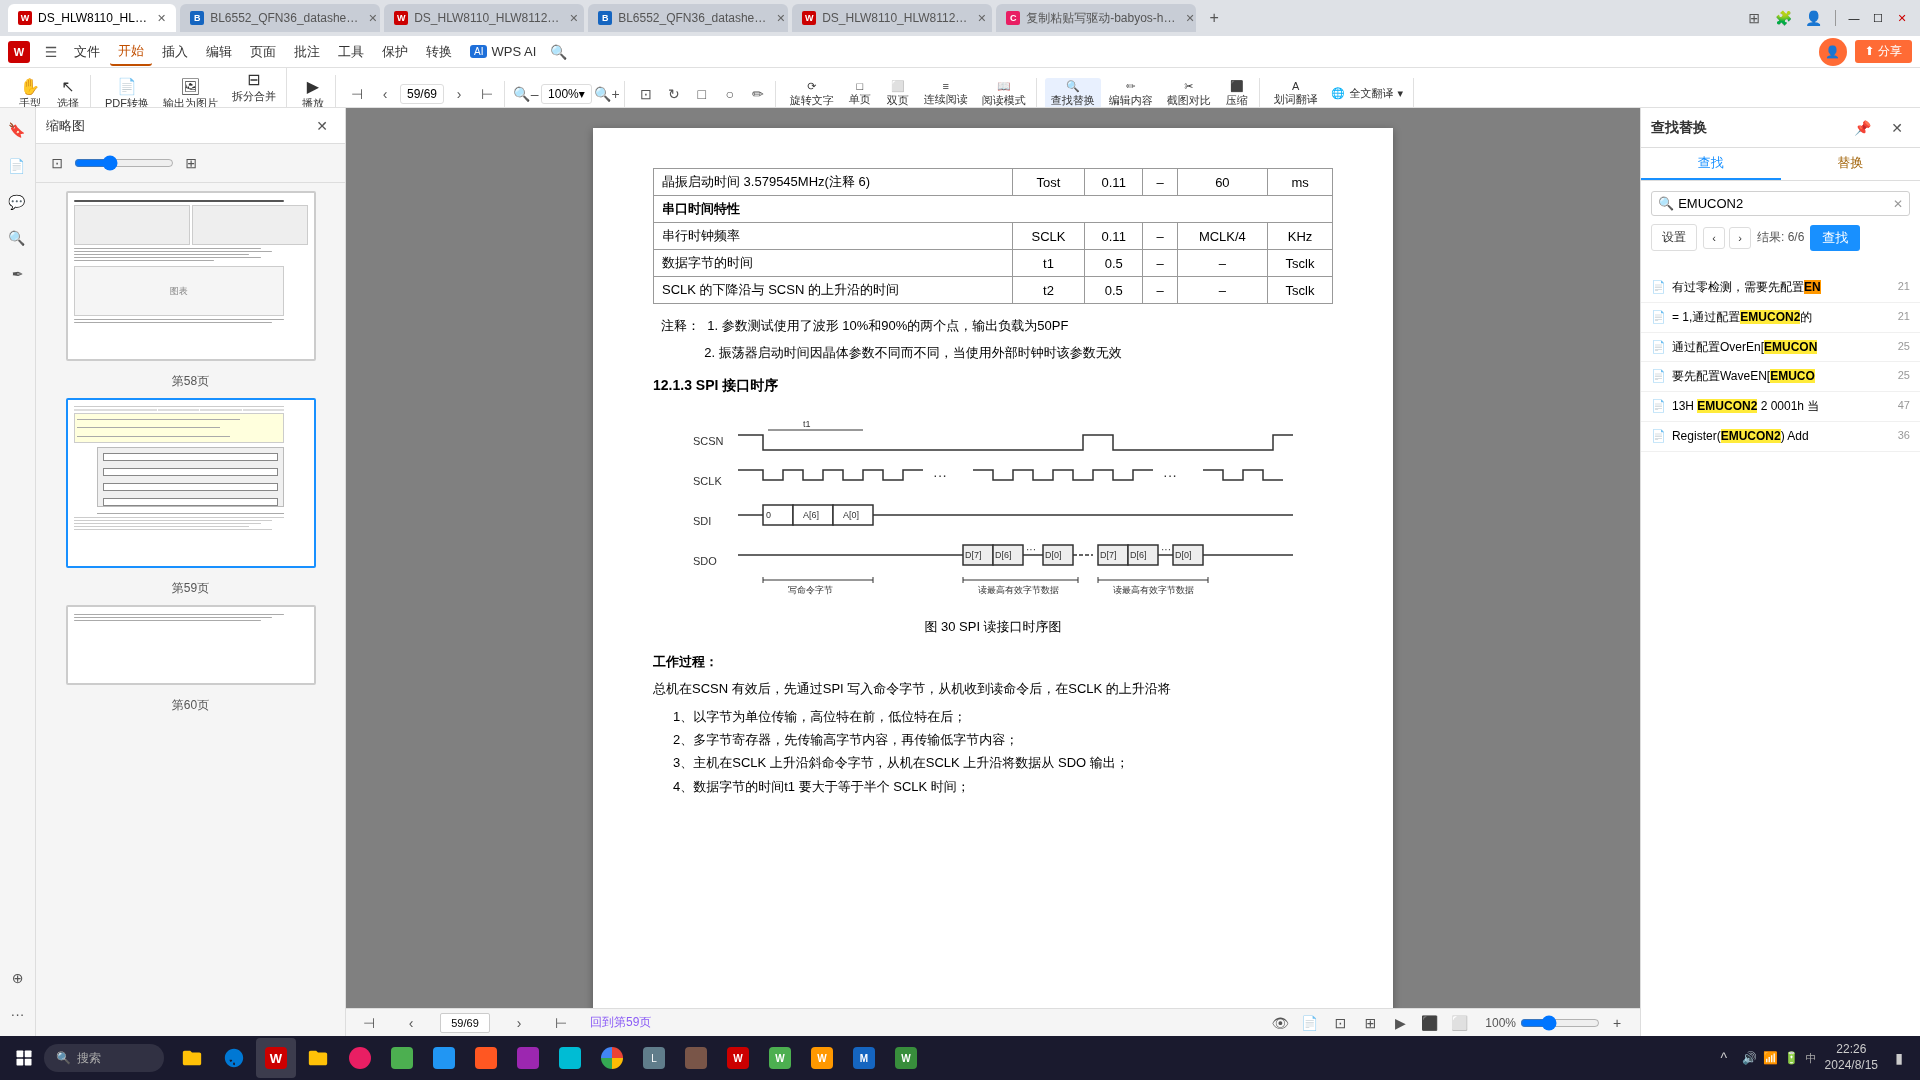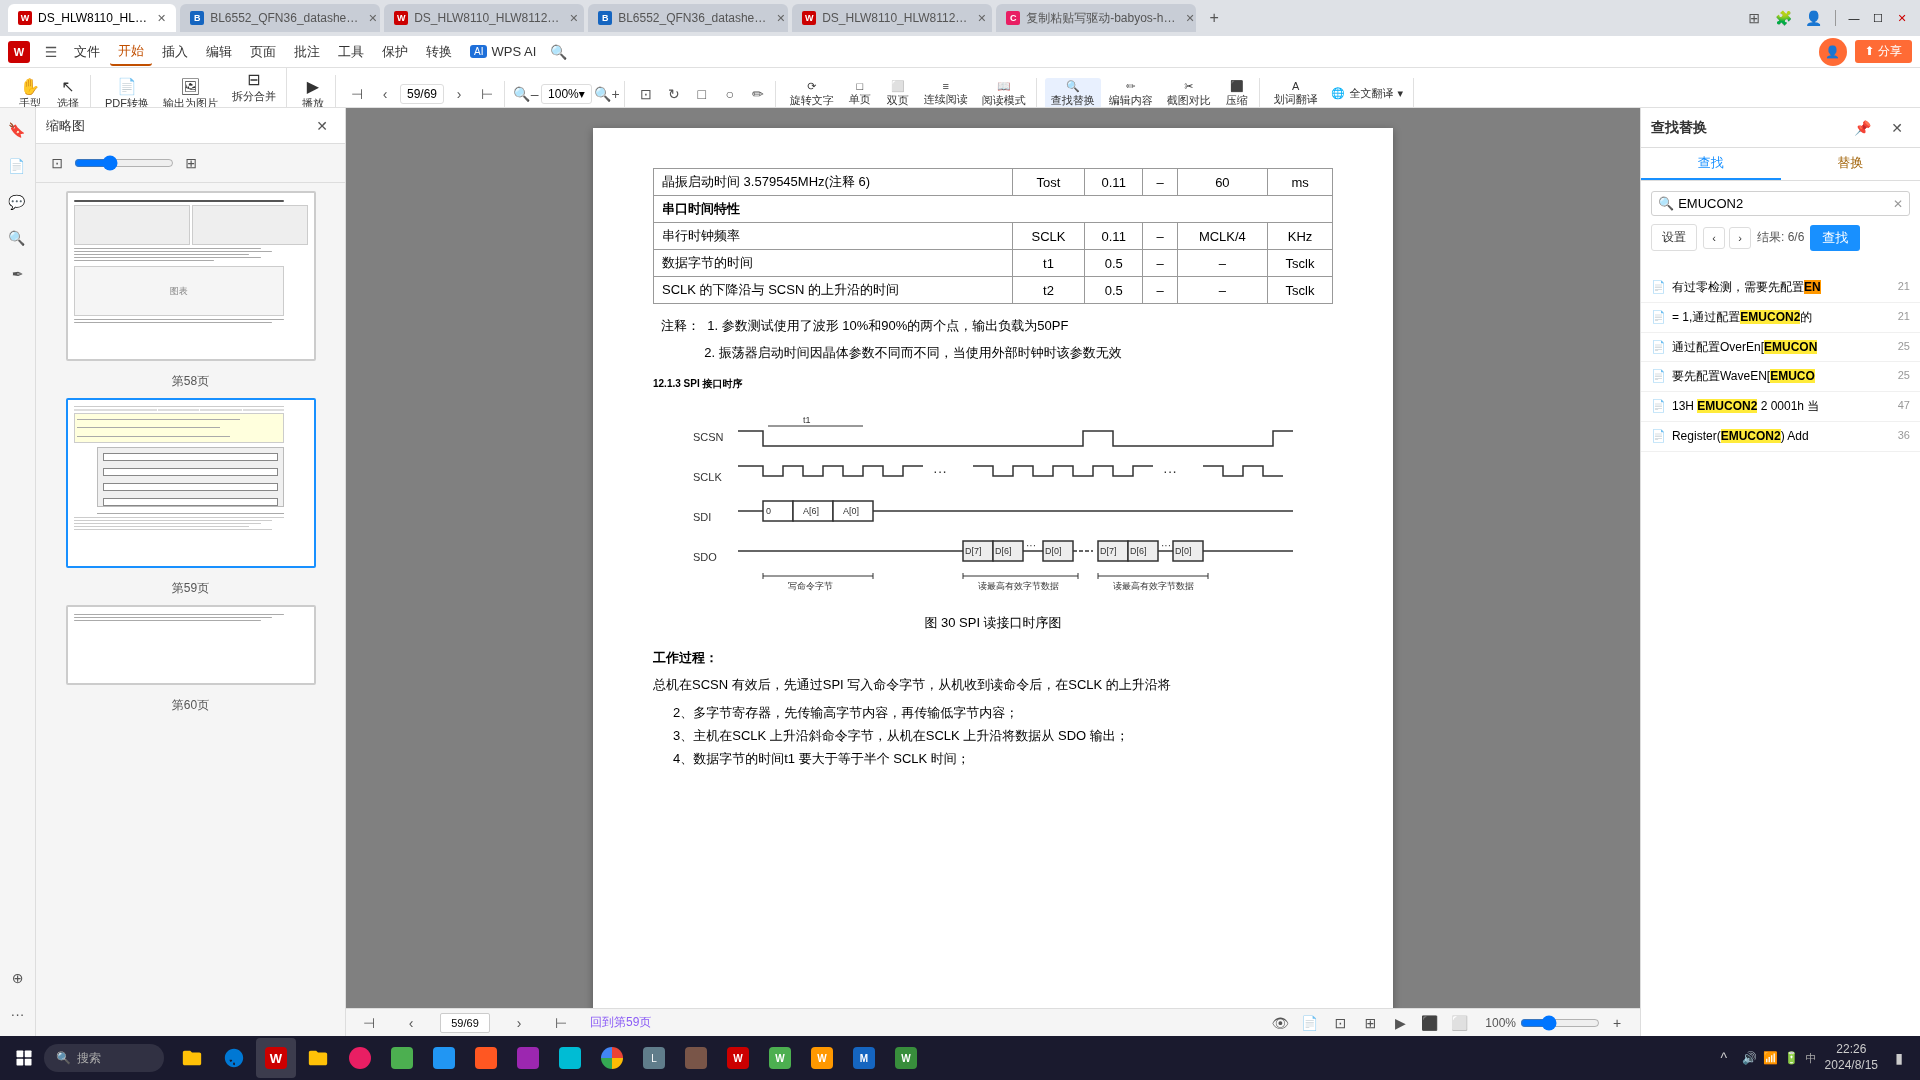--- a/index.html
+++ b/index.html
@@ -82,21 +82,21 @@
     
     .doc-table { width: 100%; border-collapse: collapse; font-size: 13px; margin-bottom: 10px; }
     .doc-table td, .doc-table th { border: 1px solid #999; padding: 4px 8px; text-align: center; }
     .doc-table td:first-child { text-align: left; }
 
     
     .diagram-container { margin: 20px auto; text-align: center; }
     .diagram-caption { text-align: center; margin-top: 8px; font-size: 13px; }
 
     
-    .section-title { font-size: 10px; font-weight: bold; margin: 10px 0 6px 0; }
+    .section-title { font-size: 14px; font-weight: bold; margin: 10px 0 6px 0; }
     .para { font-size: 13px; line-height: 1.8; margin-bottom: 4px; }
     .note-item { font-size: 13px; line-height: 1.8; margin-left: 20px; }
 
     
     .icon-sidebar { width: 36px; background: #f5f5f5; border-right: 1px solid #ddd; display: flex; flex-direction: column; align-items: center; padding: 8px 0; gap: 8px; flex-shrink: 0; }
     .icon-side-btn { width: 28px; height: 28px; display: flex; align-items: center; justify-content: center; cursor: pointer; border-radius: 4px; font-size: 14px; color: #555; }
 
     
     .taskbar { height: 44px; background: #1a1a2e; display: flex; align-items: center; padding: 0 8px; gap: 4px; flex-shrink: 0; }
     .taskbar-start { width: 32px; height: 32px; display: flex; align-items: center; justify-content: center; cursor: pointer; }
@@ -499,20 +499,21 @@
             <line x1="415" y1="162" x2="415" y2="168" stroke="#333" stroke-width="1"></line>
             <line x1="525" y1="162" x2="525" y2="168" stroke="#333" stroke-width="1"></line>
             <text x="430" y="178" font-size="9" fill="#333">读最高有效字节数据</text>
           </svg>
         </div>
         <div class="diagram-caption">图 30 SPI 读接口时序图</div>
 
         <div style="margin-top: 14px;">
           <div class="para"><strong>工作过程：</strong></div>
           <div class="para">总机在SCSN 有效后，先通过SPI 写入命令字节，从机收到读命令后，在SCLK 的上升沿将</div>
+          <div class="note-item">1、以字节为单位传输，高位特在前，低位特在后；</div>
           <div class="note-item">2、多字节寄存器，先传输高字节内容，再传输低字节内容；</div>
           <div class="note-item">3、主机在SCLK 上升沿斜命令字节，从机在SCLK 上升沿将数据从 SDO 输出；</div>
           <div class="note-item">4、数据字节的时间t1 要大于等于半个 SCLK 时间；</div>
         </div>
       </div>
     </div>
 
     <div class="status-bar">
       <div class="icon-btn">⊣</div>
       <div class="icon-btn">‹</div>

